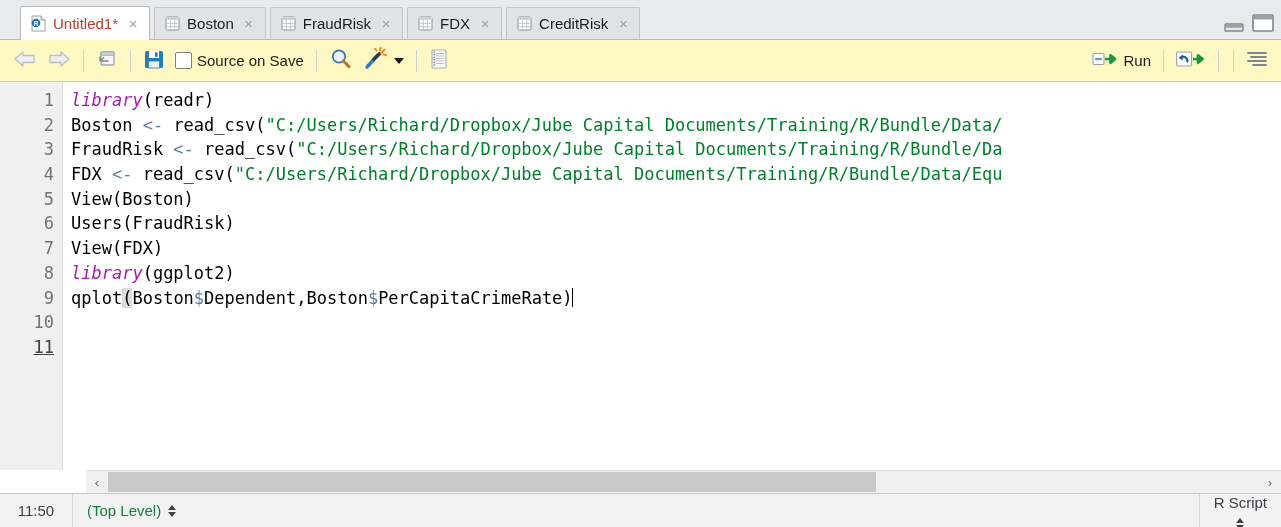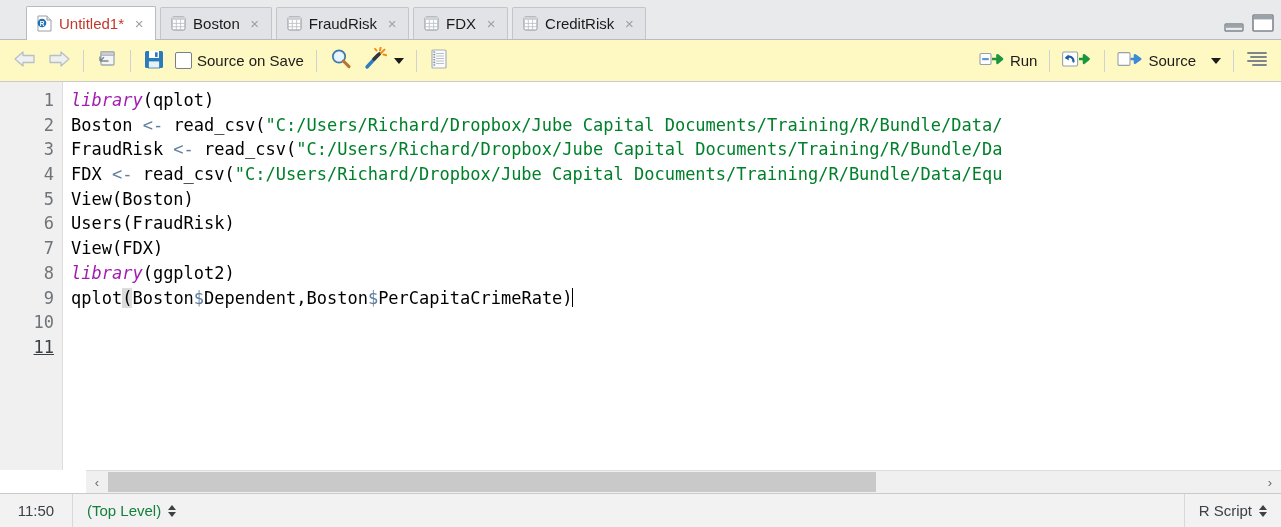--- a/index.html
+++ b/index.html
@@ -24,21 +24,21 @@
   }
 
   
   .tabbar {
     position: relative;
     height: 40px;
     background: #e9eaec;
     border-bottom: 1px solid #b8bcc0;
     display: flex;
     align-items: flex-end;
-    padding-left: 26px;
+    padding-left: 20px;
     box-sizing: border-box;
     flex: 0 0 auto;
   }
   .tab {
     position: relative;
     height: 32px;
     display: flex;
     align-items: center;
     padding: 0 10px 0 10px;
     box-sizing: border-box;
@@ -277,21 +277,21 @@
     white-space: nowrap;
   }
   .sb-sep {
     width: 1px;
     height: 34px;
     background: #d6d8da;
     flex: 0 0 auto;
   }
   .sb-pos { color: #3c4146; min-width: 72px; justify-content: center; }
   .sb-scope { color: #15803d; gap: 7px; cursor: pointer; }
-  .sb-type  { color: #3c4146; gap: 7px; cursor: pointer; }
+  .sb-type  { color: #3c4146; gap: 7px; cursor: pointer; flex-direction: column; }
   .updown {
     display: inline-flex;
     flex-direction: column;
     align-items: center;
     gap: 2px;
   }
   .updown .up {
     width: 0; height: 0;
     border-left: 4px solid transparent;
     border-right: 4px solid transparent;
@@ -494,30 +494,20 @@
           <rect x="0.6" y="2" width="15" height="14" rx="1.4" fill="#ffffff" stroke="#9aa0a6" stroke-width="1.1"></rect>
           <path d="M11.5 11.6 C11.5 7 7 5.4 4.4 7.8" stroke="#1f5fa8" stroke-width="2.2" fill="none" stroke-linecap="round"></path>
           <path d="M6.6 4.6 L3 7.9 L6.8 10.4 Z" fill="#1f5fa8"></path>
           <path d="M17 9 H24.5 M22 5.2 L26.6 9 L22 12.8 Z" stroke="#1a9641" stroke-width="2.6" fill="#1a9641" stroke-linejoin="round"></path>
         </svg>
       </span>
     </div>
 
     <div class="tb-sep"></div>
 
-    <div class="tb-btn">
-      <span>
-        <svg width="26" height="18" viewBox="0 0 26 18">
-          <rect x="1" y="2.6" width="12" height="12.8" rx="1.2" fill="#ffffff" stroke="#9aa0a6" stroke-width="1.1"></rect>
-          <path d="M13.5 9 H20.5 M18 5.2 L23.2 9 L18 12.8 Z" stroke="#3f8ad8" stroke-width="2.6" fill="#3f8ad8" stroke-linejoin="round"></path>
-        </svg>
-      </span>
-      <span class="tb-text">Source</span>
-      <span class="caret-down" style="margin-left:10px;"></span>
-    </div>
 
     <div class="tb-sep"></div>
 
     <div class="tb-btn">
       <span>
         <svg width="22" height="18" viewBox="0 0 22 18">
           <path d="M2 3 H20 M5 7 H20 M2 11 H20 M7 15 H20" stroke="#7e858c" stroke-width="1.9" stroke-linecap="round"></path>
         </svg>
       </span>
     </div>
@@ -534,21 +524,21 @@
         <div class="ln">5</div>
         <div class="ln">6</div>
         <div class="ln">7</div>
         <div class="ln">8</div>
         <div class="ln">9</div>
         <div class="ln">10</div>
         <div class="ln current">11</div>
       </div>
 
       <div class="codelines" id="codelines">
-          <div class="cl"><span class="tok-kw">library</span><span class="tok-plain">(qplot)</span></div>
+          <div class="cl"><span class="tok-kw">library</span><span class="tok-plain">(readr)</span></div>
           <div class="cl"><span class="tok-plain">Boston </span><span class="tok-op">&lt;-</span><span class="tok-plain"> read_csv(</span><span class="tok-str">"C:/Users/Richard/Dropbox/Jube Capital Documents/Training/R/Bundle/Data/</span></div>
           <div class="cl"><span class="tok-plain">FraudRisk </span><span class="tok-op">&lt;-</span><span class="tok-plain"> read_csv(</span><span class="tok-str">"C:/Users/Richard/Dropbox/Jube Capital Documents/Training/R/Bundle/Da</span></div>
           <div class="cl"><span class="tok-plain">FDX </span><span class="tok-op">&lt;-</span><span class="tok-plain"> read_csv(</span><span class="tok-str">"C:/Users/Richard/Dropbox/Jube Capital Documents/Training/R/Bundle/Data/Equ</span></div>
           <div class="cl"><span class="tok-plain">View(Boston)</span></div>
           <div class="cl"><span class="tok-plain">Users(FraudRisk)</span></div>
           <div class="cl"><span class="tok-plain">View(FDX)</span></div>
           <div class="cl"><span class="tok-kw">library</span><span class="tok-plain">(ggplot2)</span></div>
           <div class="cl"><span class="tok-plain">qplot</span><span class="tok-match">(</span><span class="tok-plain">Boston</span><span class="tok-dol">$</span><span class="tok-plain">Dependent,Boston</span><span class="tok-dol">$</span><span class="tok-plain">PerCapitaCrimeRate)</span><span class="caret"></span></div>
         </div>
     </div>

